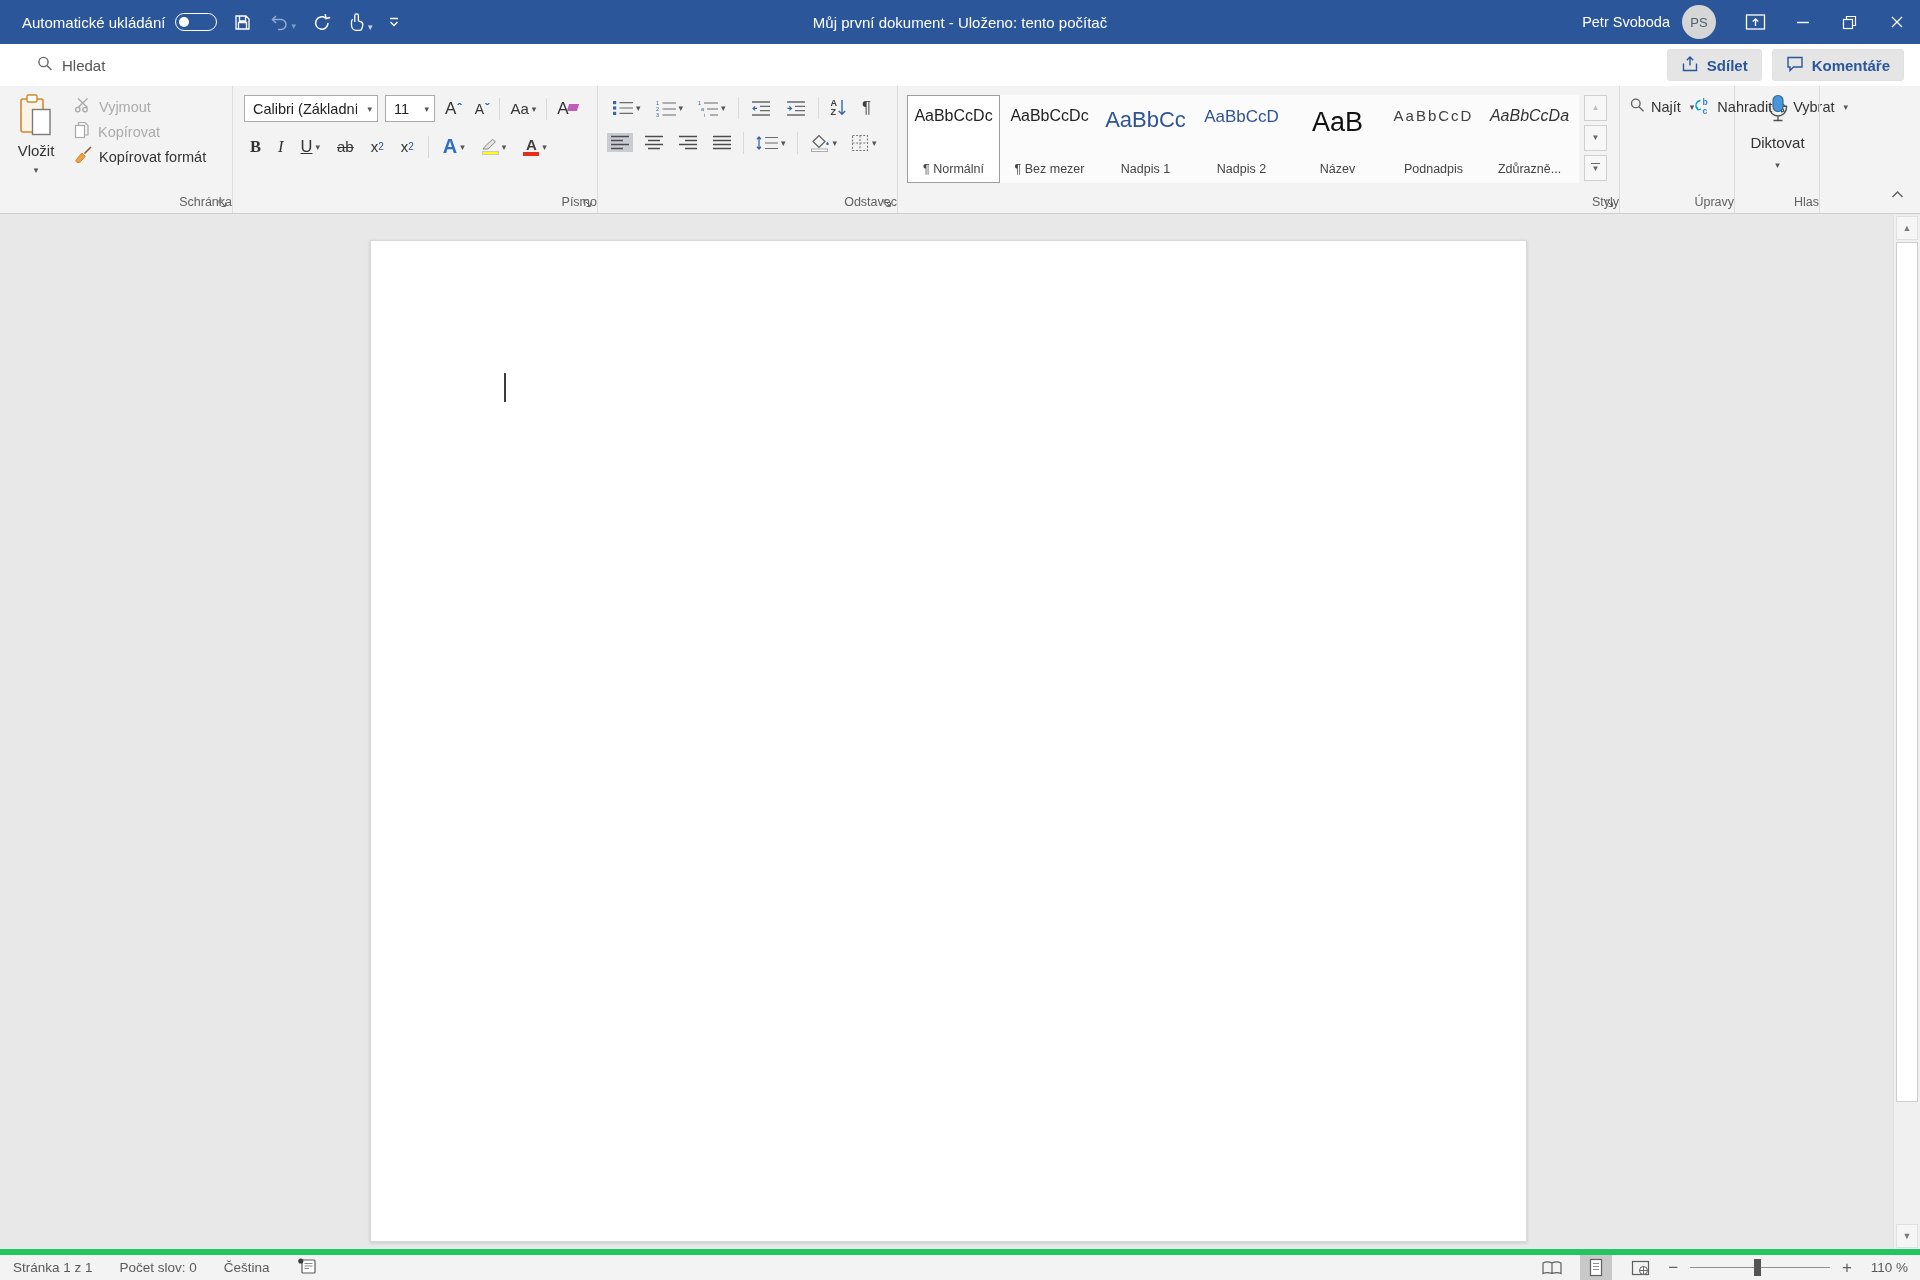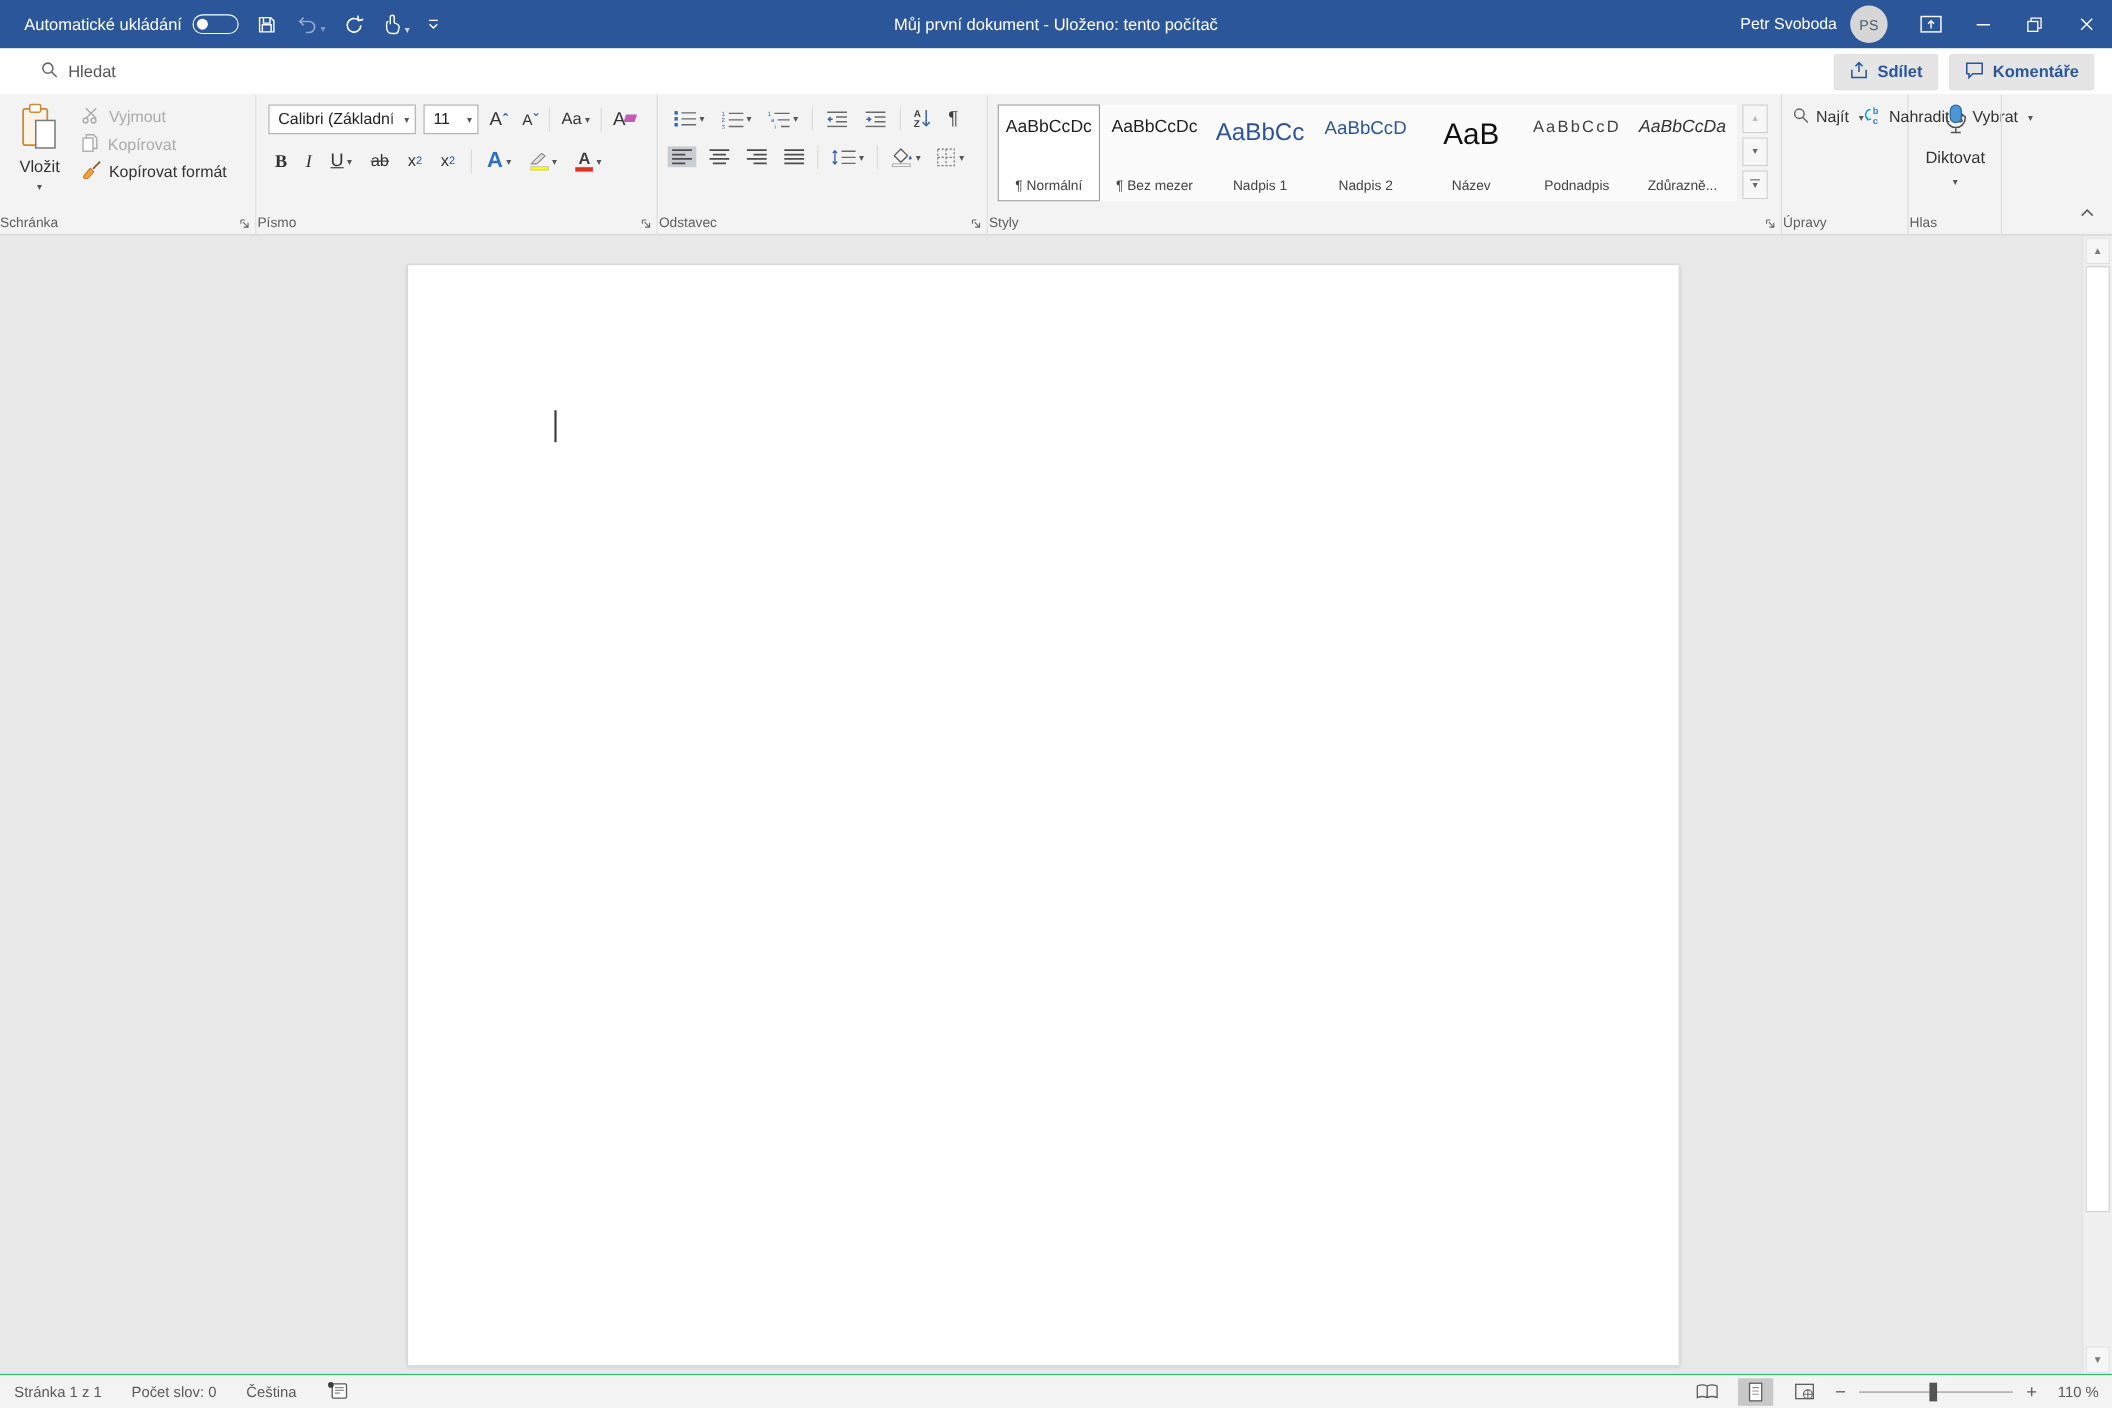--- a/index.html
+++ b/index.html
@@ -33,21 +33,21 @@
   .tab.active::after { content:""; position:absolute; left:13px; right:13px; bottom:0; height:3px; background:#2b579a; }
   .ribbon-search { display:flex; align-items:center; gap:9px; margin-left:36px; color:#555; }
   .tab-actions { margin-left:auto; display:flex; gap:10px; padding-right:16px; }
   .pill-btn { display:flex; align-items:center; gap:8px; border:1px solid #e1e1e1; background:#e5e5e5; color:#2b579a;
               font-weight:bold; font-size:15px; padding:5px 13px; border-radius:3px; }
 
   
   .ribbon { position:absolute; top:86px; left:0; right:0; height:128px; background:#f3f3f3;
             border-bottom:1px solid #cfcfcf; }
   .rgroup { position:absolute; top:0; bottom:0; border-right:1px solid #dcdcdc; }
-  .rg-label { position:absolute; bottom:4px; left:0; right:16px; text-align:left; font-size:12.5px; color:#5f5f5f; }
+  .rg-label { position:absolute; bottom:4px; left:0; right:0; text-align:right; font-size:12.5px; color:#5f5f5f; }
   .rg-launcher { position:absolute; right:4px; bottom:4px; line-height:0; }
   .dd::after { content:"▾"; font-size:9px; color:#555; margin-left:3px; }
   .dd-b::after { content:"▾"; font-size:9px; color:#555; }
 
   
   .cb-wrap { display:flex; padding:7px 4px 0 10px; gap:12px; }
   .paste-btn { display:flex; flex-direction:column; align-items:center; width:52px; }
   .paste-label { font-size:15px; color:#333; margin-top:1px; }
   .cb-col { display:flex; flex-direction:column; padding-top:1px; }
   .cb-item { display:flex; align-items:center; gap:7px; height:25px; font-size:14.5px; color:#333; white-space:nowrap; }
@@ -118,21 +118,21 @@
   .caret { position:absolute; left:133px; top:132px; width:2px; height:29px; background:#3c3c3c; }
   .vscroll { position:absolute; right:0; top:0; bottom:0; width:27px; background:#f0f0f0; border-left:1px solid #e2e2e2; }
   .vs-btn { position:absolute; left:2px; right:2px; height:24px; background:#f6f6f6; border:1px solid #e0e0e0;
             display:flex; align-items:center; justify-content:center; font-size:9px; color:#7a7a7a; }
   .vs-up { top:1px; }
   .vs-down { bottom:1px; }
   .vs-thumb { position:absolute; left:2px; right:2px; top:27px; height:860px; background:#ffffff; border:1px solid #cdcdcd; }
 
   
   .statusbar { position:absolute; bottom:0; left:0; right:0; height:31px; background:#f3f3f3;
-               border-top:1px solid #22c55e; display:flex; align-items:center; font-size:13.5px; color:#5a5a5a; }
+               border-top:6px solid #22c55e; display:flex; align-items:center; font-size:13.5px; color:#5a5a5a; }
   .sb-left { display:flex; align-items:center; gap:27px; padding-left:13px; }
   .sb-item { white-space:nowrap; }
   .sb-right { margin-left:auto; display:flex; align-items:center; gap:12px; padding-right:12px; }
   .view-btn { width:32px; height:25px; display:flex; align-items:center; justify-content:center; }
   .view-btn.selected { background:#c8c8c8; }
   .zoom-sign { font-size:17px; color:#5f5f5f; line-height:17px; }
   .zoom-track { width:140px; height:1px; background:#909090; position:relative; }
   .zoom-thumb { position:absolute; left:46%; top:-8px; width:7px; height:17px; background:#545454; }
   .zoom-label { min-width:44px; text-align:right; }
 </style>

